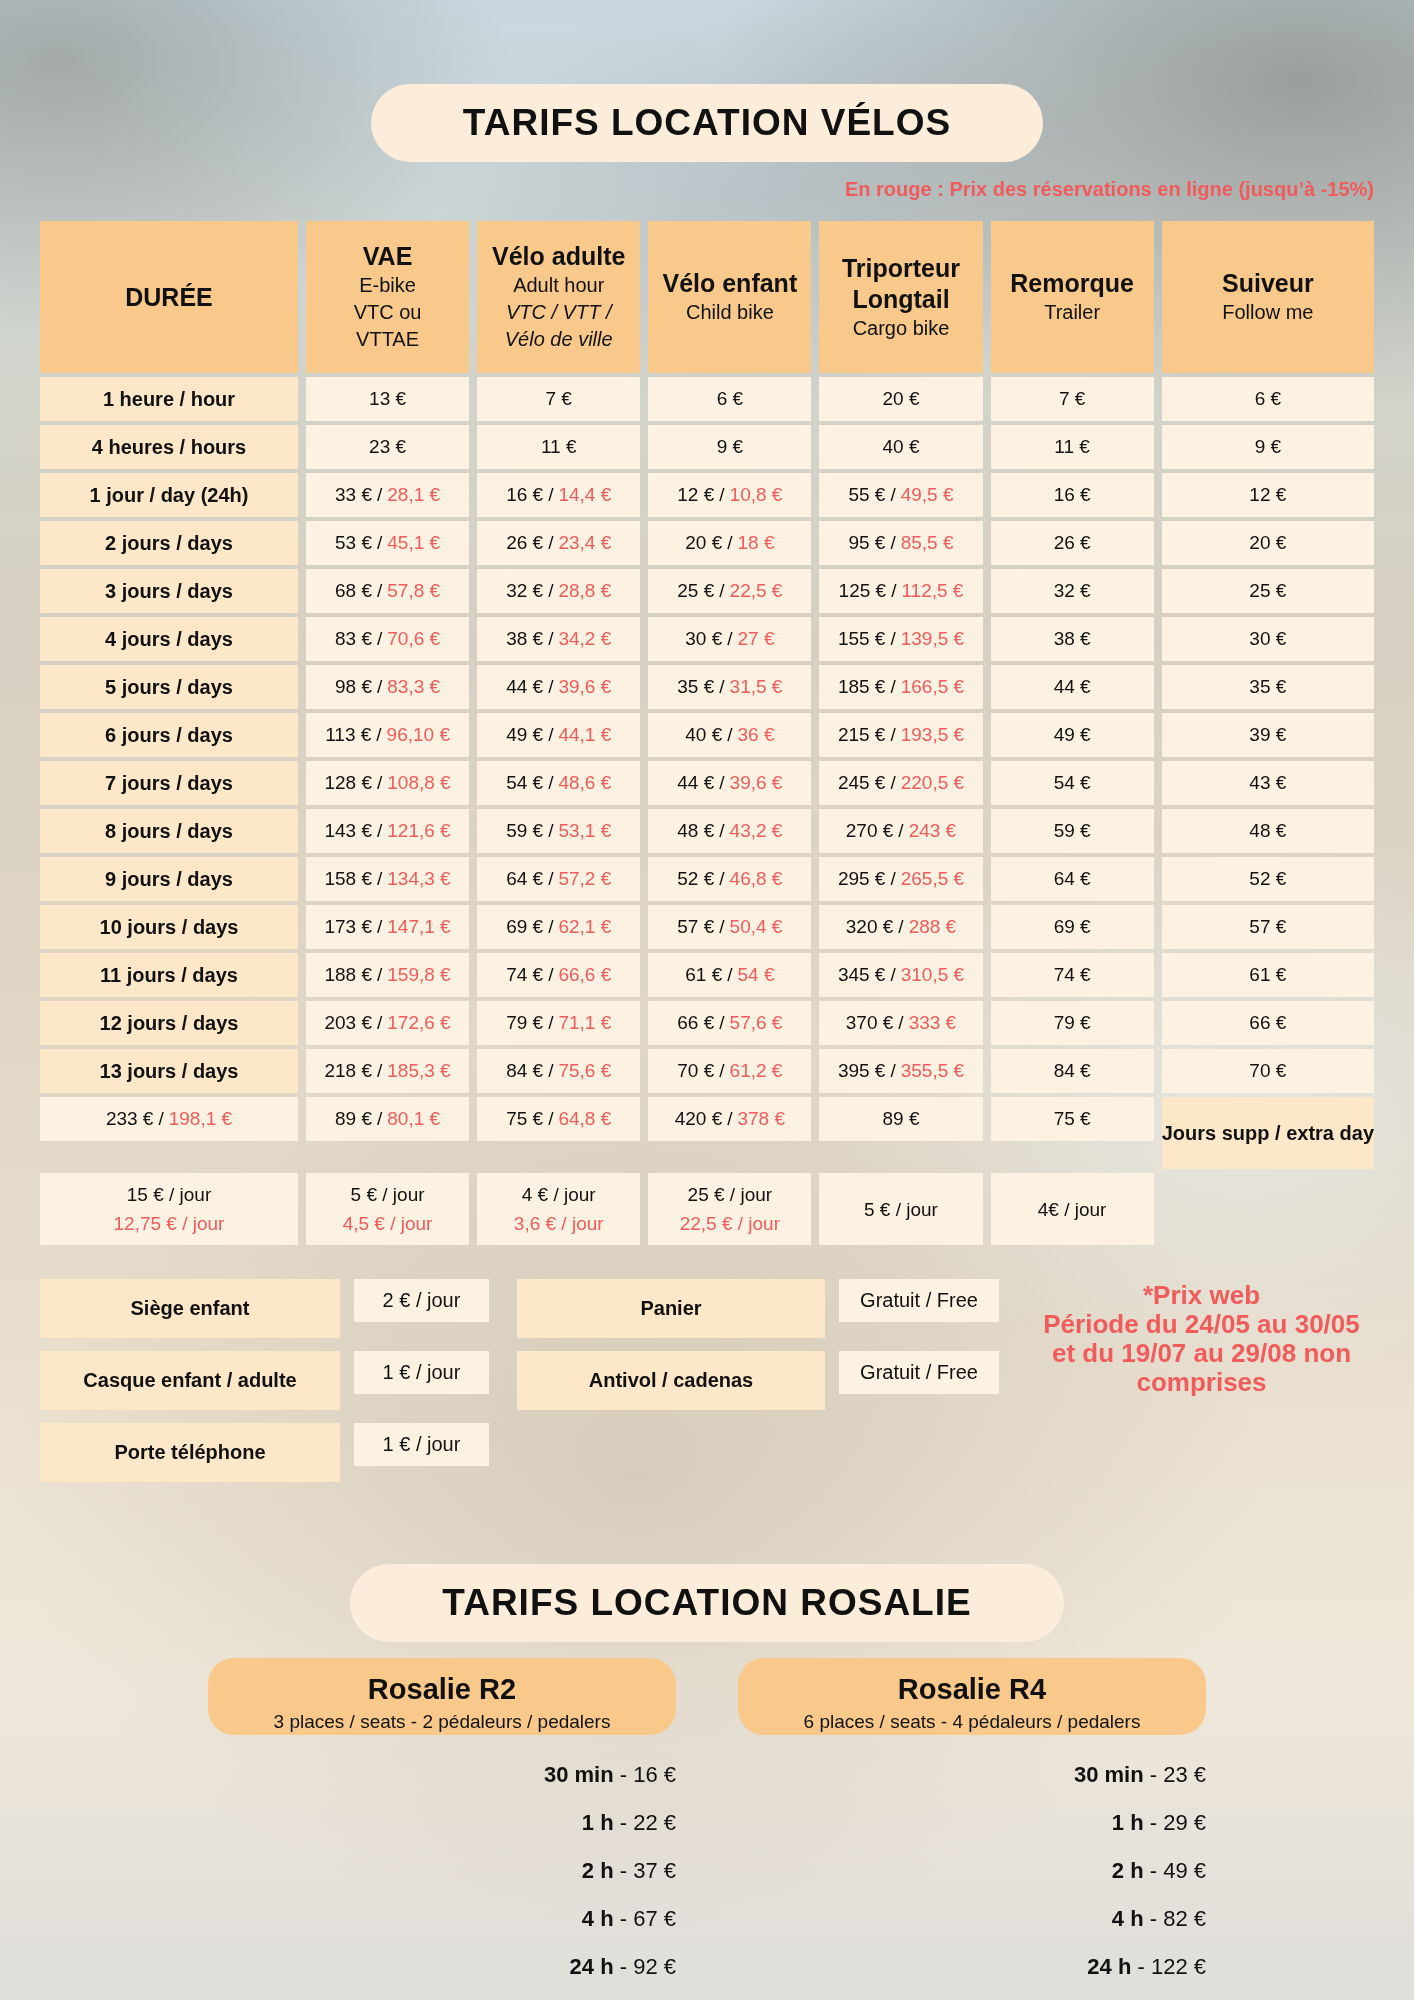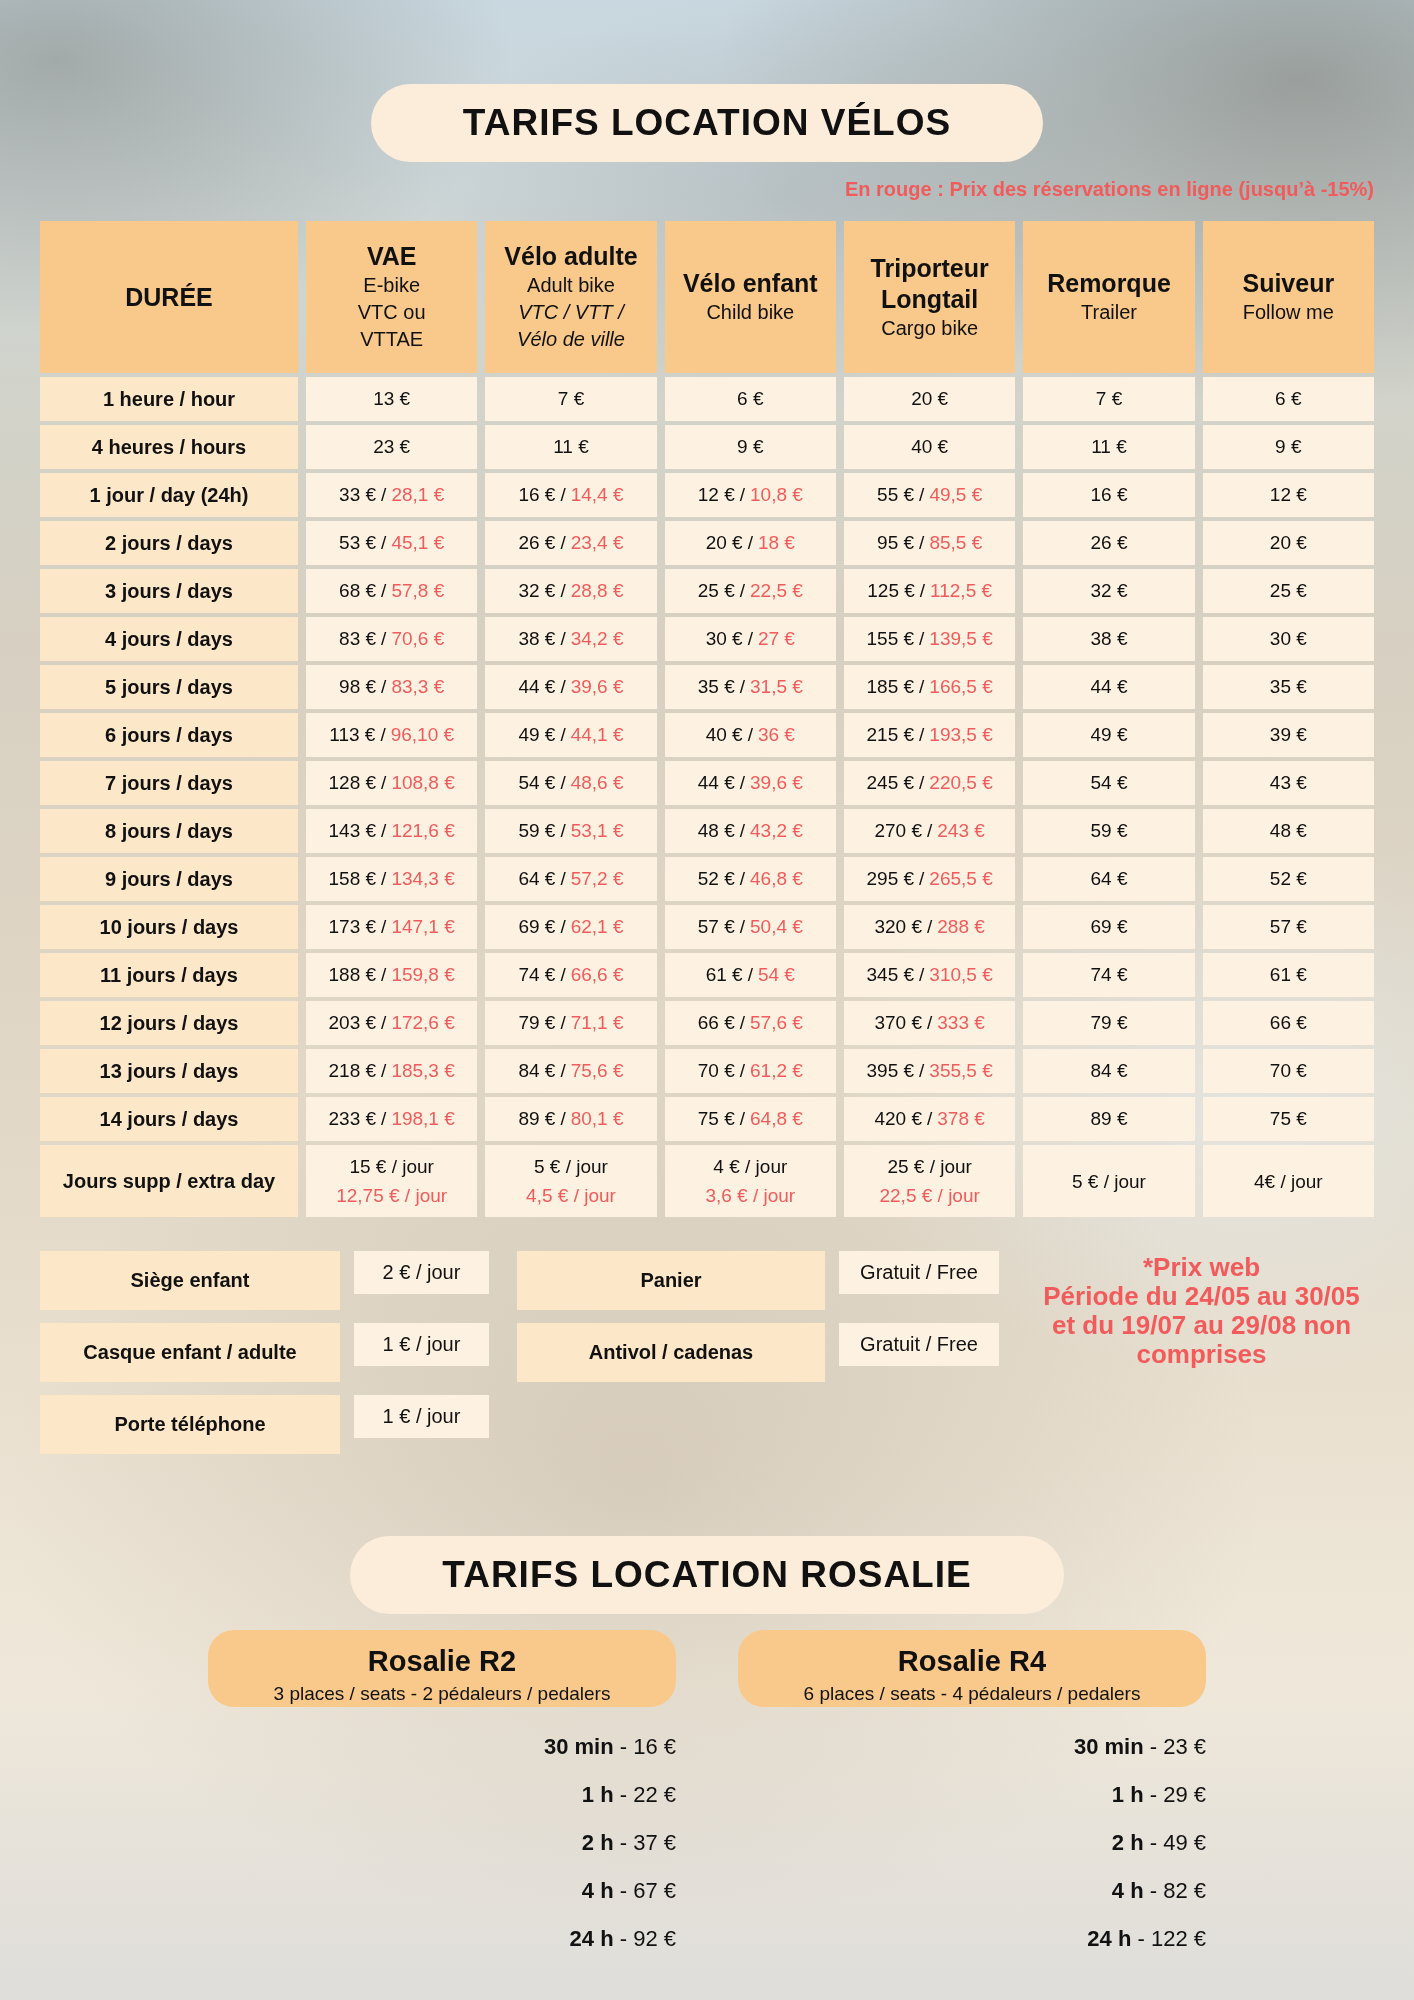--- a/index.html
+++ b/index.html
@@ -142,21 +142,21 @@
           <div class="hline ht">DURÉE</div>
         </div>
         <div class="th">
           <div class="hline ht">VAE</div>
           <div class="hline">E-bike</div>
           <div class="hline">VTC ou</div>
           <div class="hline">VTTAE</div>
         </div>
         <div class="th">
           <div class="hline ht">Vélo adulte</div>
-          <div class="hline">Adult bike</div>
+          <div class="hline">Adult hour</div>
           <div class="hline hi">VTC / VTT /</div>
           <div class="hline hi">Vélo de ville</div>
         </div>
         <div class="th">
           <div class="hline ht">Vélo enfant</div>
           <div class="hline">Child bike</div>
         </div>
         <div class="th">
           <div class="hline ht">Triporteur</div>
           <div class="hline ht">Longtail</div>
@@ -552,21 +552,20 @@
           <span class="pb">395 €</span>
           <span class="psep">/</span>
           <span class="pr">355,5 €</span>
         </div>
         <div class="td">
           <span class="pb">84 €</span>
         </div>
         <div class="td">
           <span class="pb">70 €</span>
         </div>
-        <div class="tl">14 jours / days</div>
         <div class="td">
           <span class="pb">233 €</span>
           <span class="psep">/</span>
           <span class="pr">198,1 €</span>
         </div>
         <div class="td">
           <span class="pb">89 €</span>
           <span class="psep">/</span>
           <span class="pr">80,1 €</span>
         </div>

